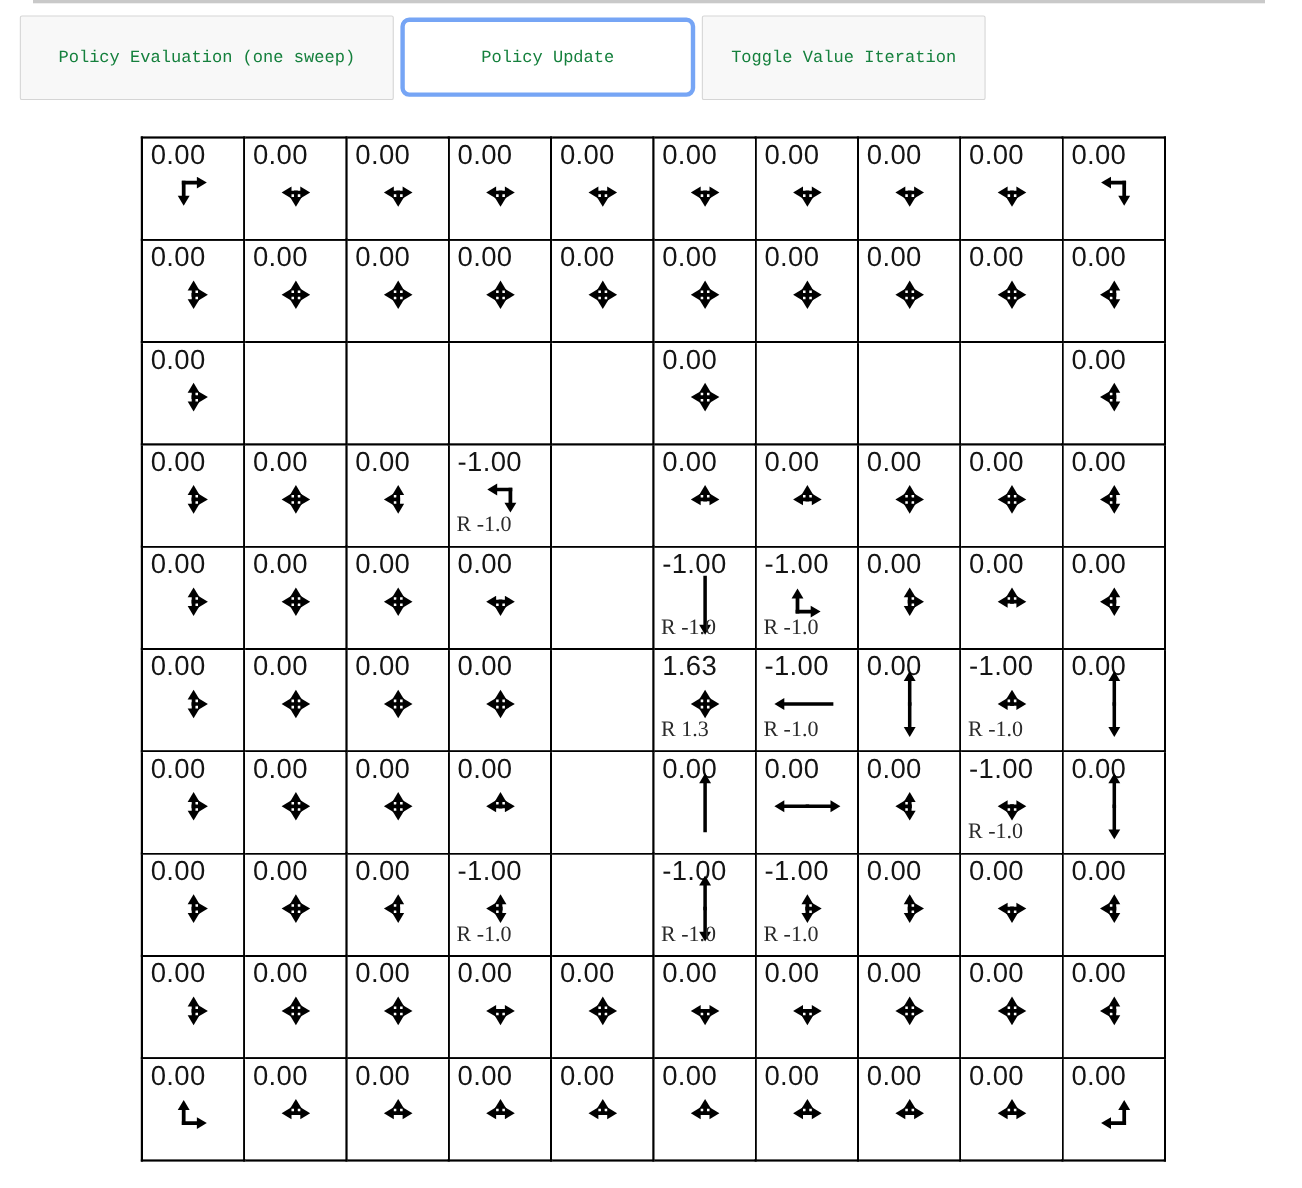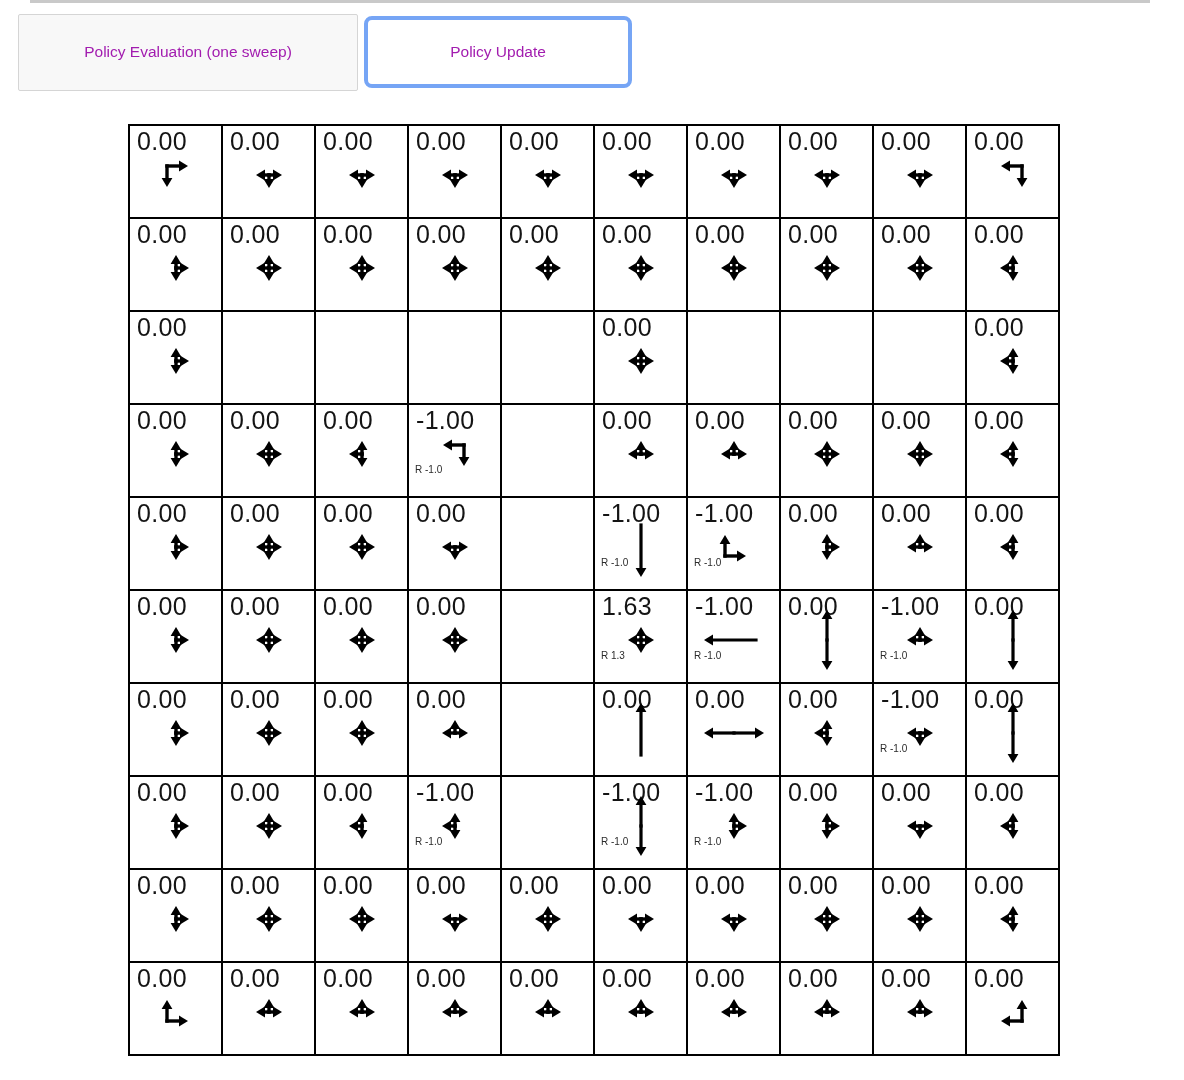--- a/index.html
+++ b/index.html
@@ -4,44 +4,45 @@
 <style>
   html,body{margin:0;padding:0;}
   body{
     width:1184px;height:1080px;background:#ffffff;
     font-family:"Liberation Sans",sans-serif;overflow:hidden;position:relative;
   }
   .top-edge{position:absolute;top:0;left:30px;width:1120px;height:3px;background:#c9c9c9;}
   .toolbar{display:flex;align-items:center;gap:6px;padding:12px 18px 0;height:92px;box-sizing:border-box;}
   button.tb{
     height:77px;background:#f8f8f8;border:1px solid #d5d5d5;border-radius:2px;
-    font-family:Liberation Sans, sans-serif;font-size:15.5px;color:#a21caf;cursor:pointer;
+    font-family:Liberation Mono, monospace;font-size:15.5px;color:#15803d;cursor:pointer;
   }
   .b0{width:340px}.b1{width:268px}.b2{width:258px}.b3{width:263px}
   button.tb.active{height:72px;background:#ffffff;border:4px solid var(--active-border,#76a5f5);border-radius:8px;}
   table.grid{border-collapse:collapse;margin:32px 0 13px 128px;}
   table.grid td{
     width:91px;height:91px;padding:0;border:2px solid var(--grid-border,#000);
     position:relative;background:#ffffff;box-sizing:content-box;
   }
   td.gray{background:var(--wall,#a9a9a9);}
   td.red{background:var(--negative,#f1908a);}
   td.green{background:var(--positive,#94ec94);}
   .value{position:absolute;top:1px;left:7px;font-size:25px;color:#141414;letter-spacing:0.3px;}
-  .reward{position:absolute;bottom:21px;left:6px;font-size:10px;color:#2b2b2b;}
+  .reward{position:absolute;bottom:7px;left:6px;font-size:20px;color:#2b2b2b;font-family:Liberation Serif, serif;}
   .arrow{position:absolute;left:50%;top:54%;transform:translate(-50%,-50%);line-height:0;}
 </style>
 </head>
 <body>
 
 <div class="top-edge"></div>
 
 <div class="toolbar">
   <button class="tb b0">Policy Evaluation (one sweep)</button>
   <button class="tb b1 active">Policy Update</button>
+  <button class="tb b2">Toggle Value Iteration</button>
 </div>
 
 <table class="grid">
   <tbody id="grid-body">
       <tr>
         <td class="white">
           <span class="value">0.00</span>
           <span class="arrow"><svg width="64" height="64" viewBox="-32 -32 64 64">
               <g>
                 <line x1="-9" y1="-9" x2="6" y2="-9" stroke="#000" stroke-width="3.4" stroke-linecap="square"></line>

